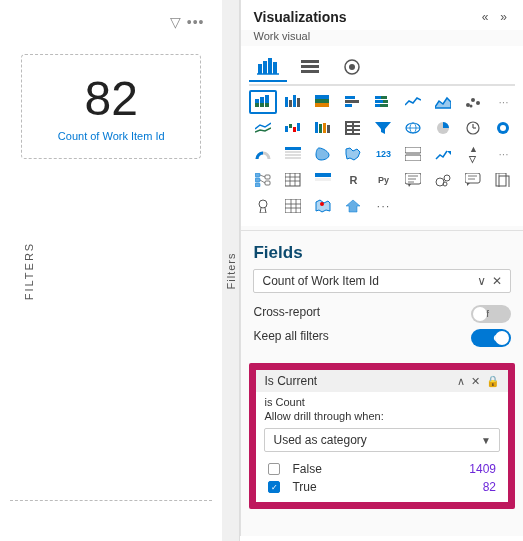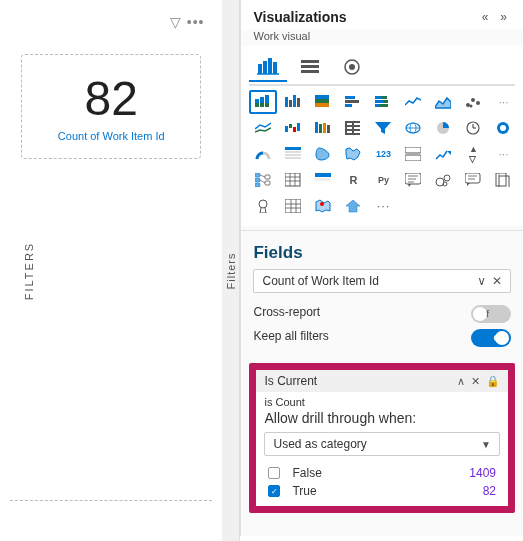--- a/index.html
+++ b/index.html
@@ -290,21 +290,21 @@
       padding: 4px 8px 6px 8px;
     }
 
     .is-true-text {
       font-size: 11px;
       color: #333;
       margin-bottom: 2px;
     }
 
     .allow-drill-text {
-      font-size: 14px;
+      font-size: 11px;
       color: #333;
       margin-bottom: 6px;
     }
 
     .dropdown-select {
       display: flex;
       align-items: center;
       justify-content: space-between;
       border: 1px solid #ccc;
       border-radius: 2px;

